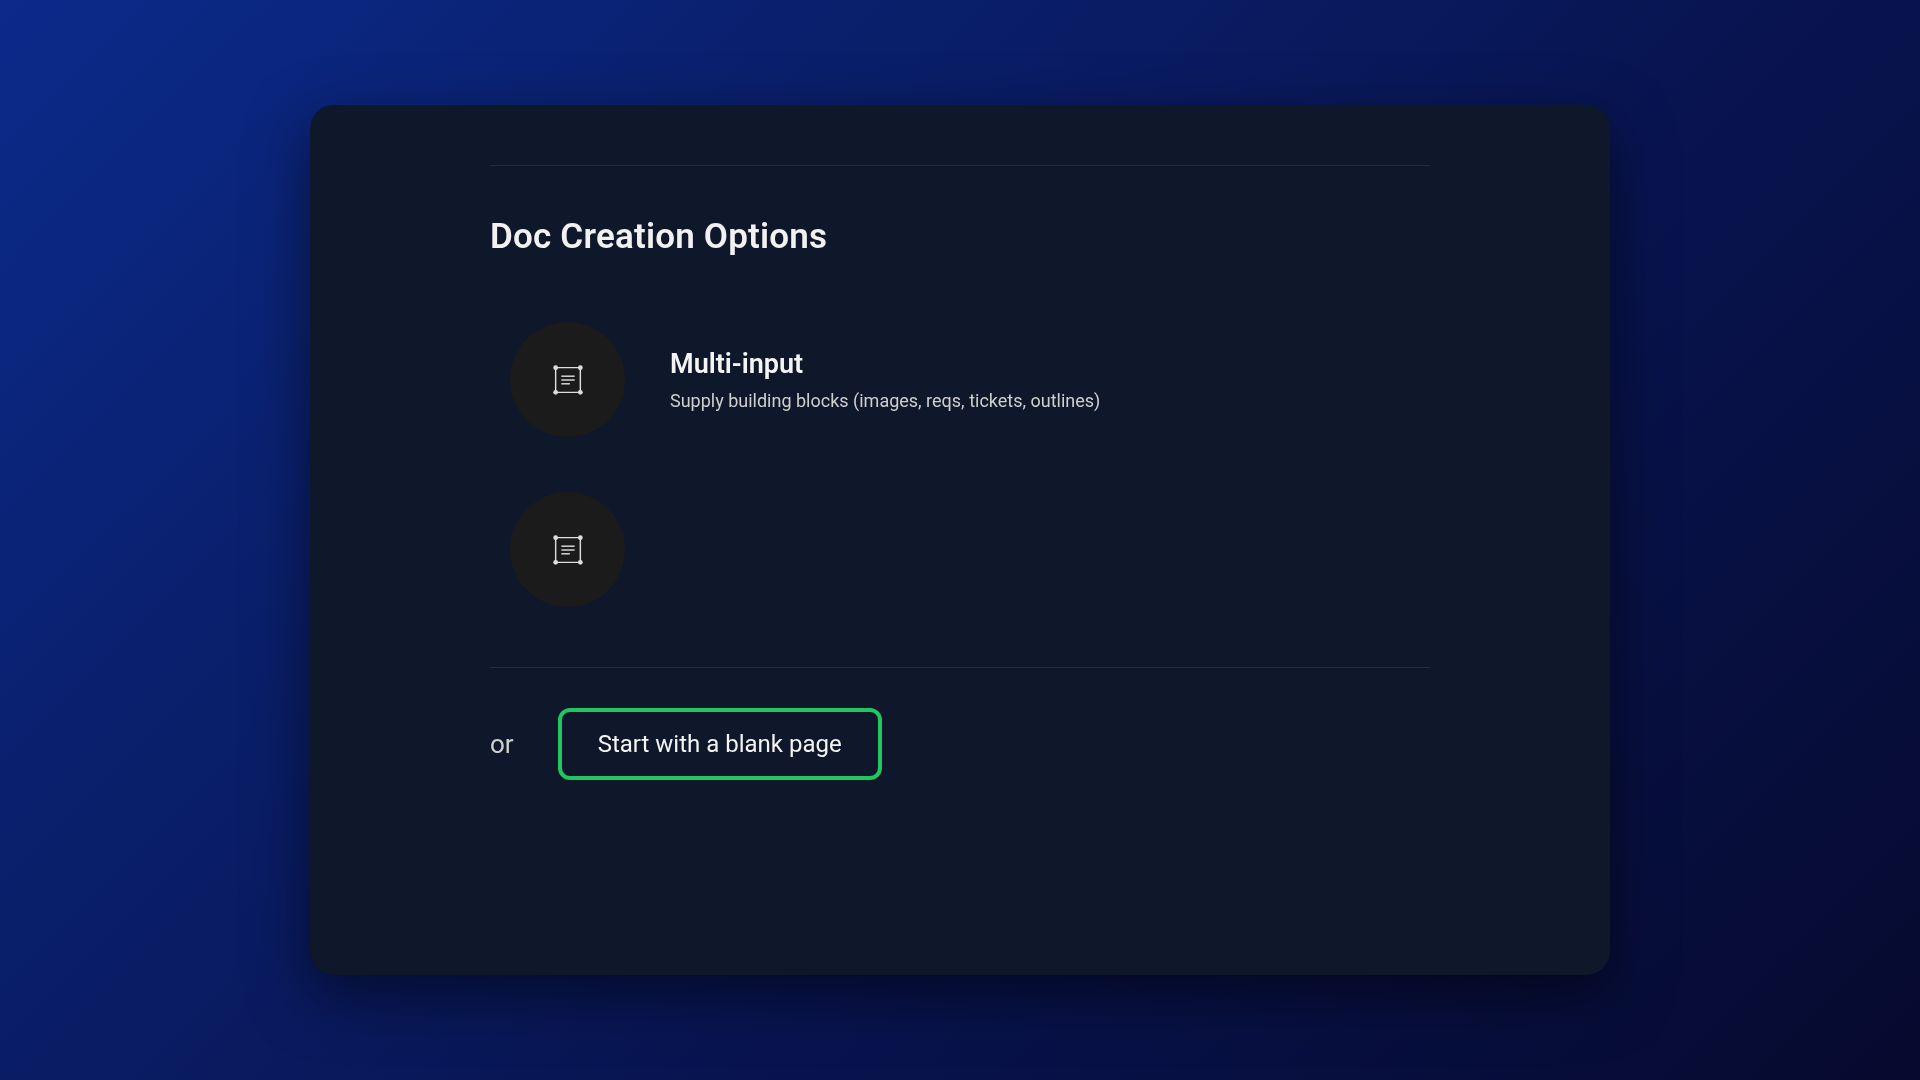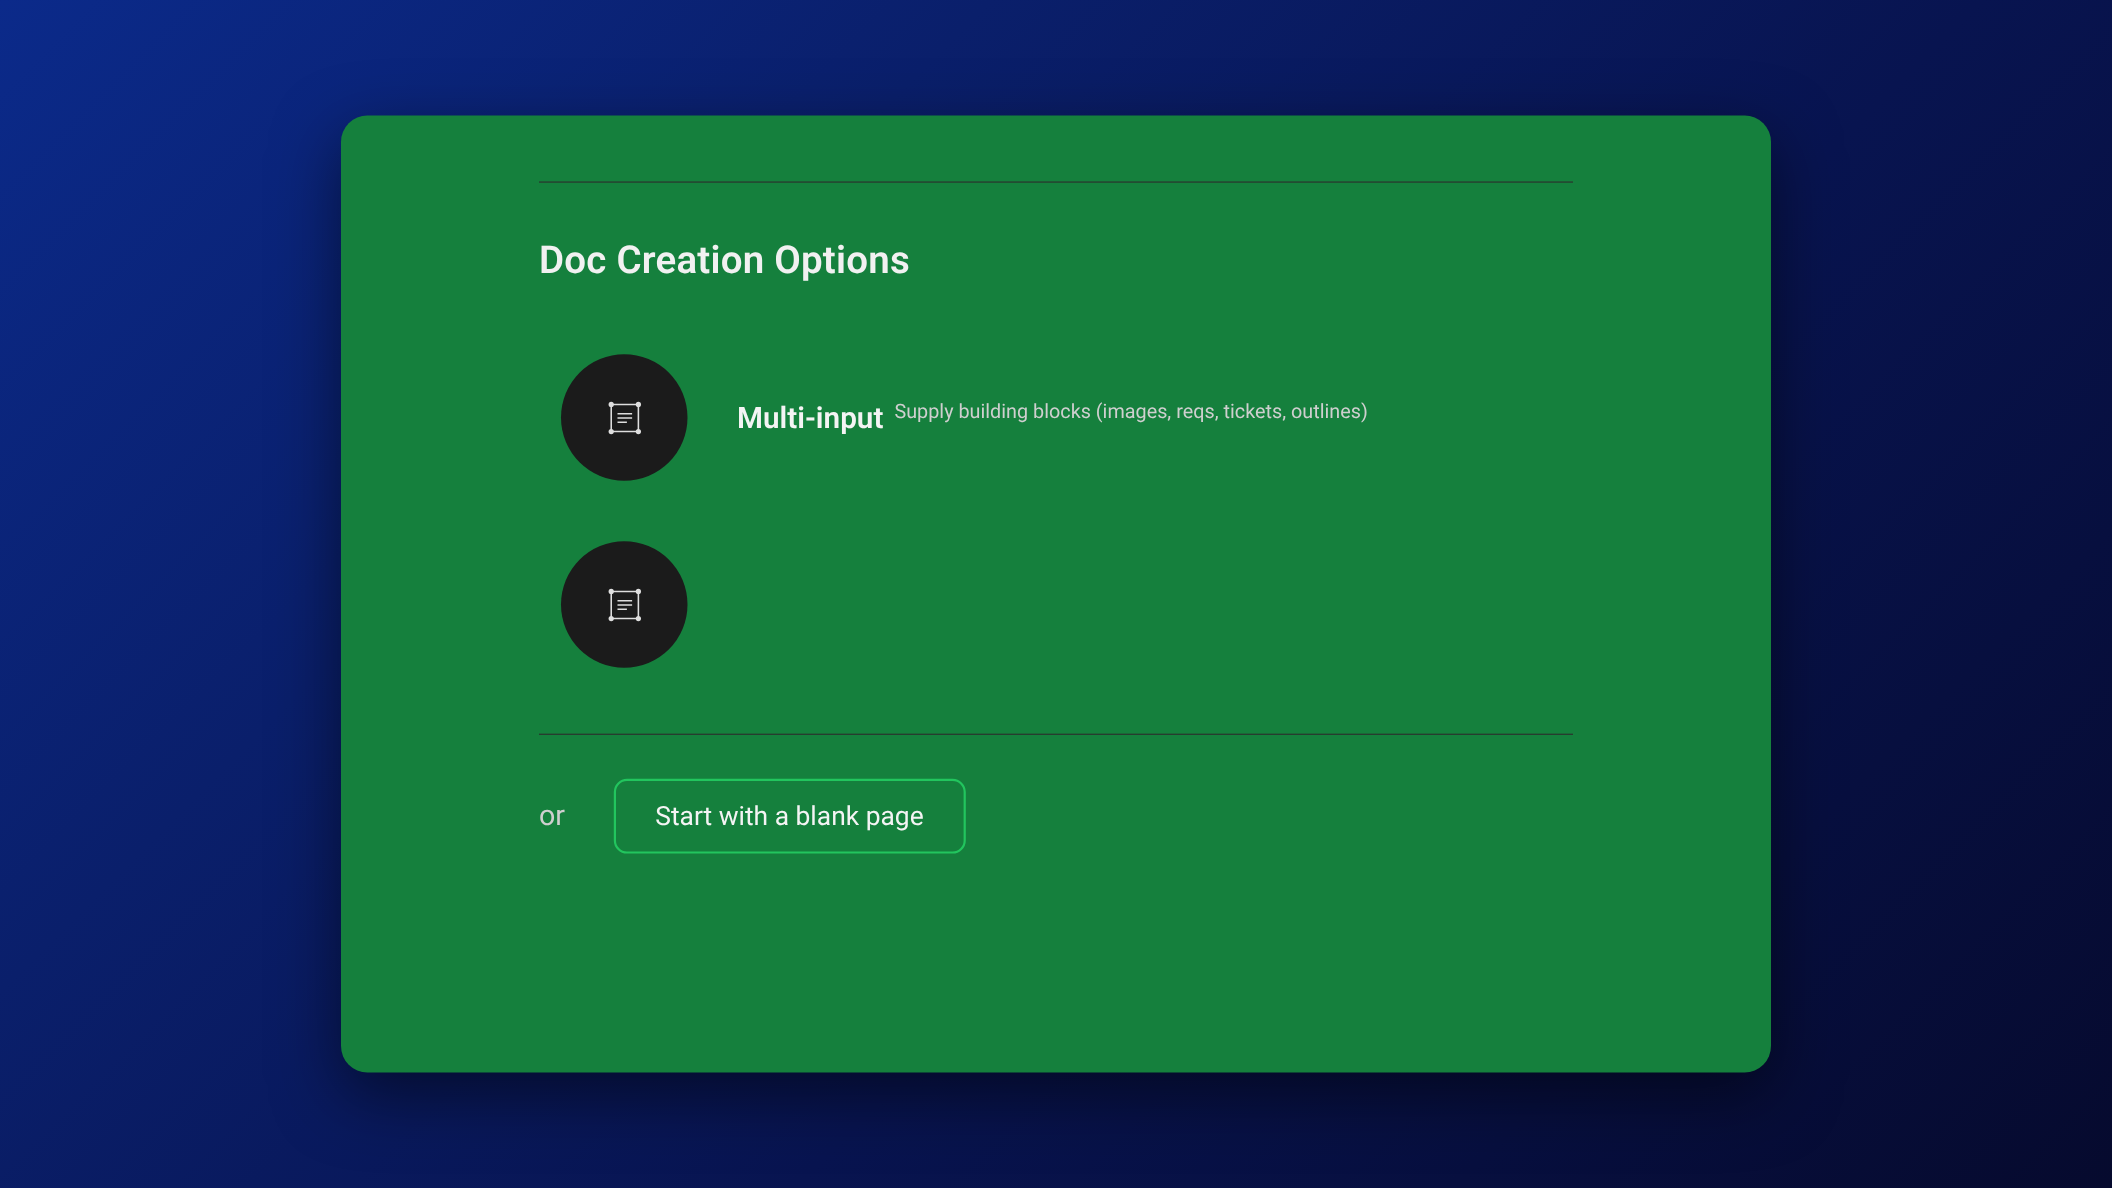--- a/index.html
+++ b/index.html
@@ -11,21 +11,21 @@
       width: 1920px;
       height: 1080px;
       background: linear-gradient(135deg, #0b2a8a 0%, #0a1f6b 30%, #081450 60%, #060a2e 100%);
       font-family: -apple-system, BlinkMacSystemFont, "Segoe UI", Roboto, Helvetica, Arial, sans-serif;
       display: flex;
       align-items: center;
       justify-content: center;
       overflow: hidden;
     }
     .panel {
-      background: #15803d;
+      background: #0f172a;
       border-radius: 24px;
       width: 1300px;
       height: 870px;
       position: relative;
       box-shadow: 0 20px 60px rgba(0,0,0,0.5);
     }
     .content {
       padding: 60px 180px 0 180px;
     }
     .divider-top {
@@ -64,21 +64,21 @@
     }
     .icon-svg {
       width: 38px;
       height: 38px;
       stroke: #dedede;
       fill: none;
       stroke-width: 1.5;
     }
     .option-text {
       display: flex;
-      flex-direction: row;
+      flex-direction: column;
       gap: 10px;
     }
     .option-title {
       color: #f4f4f4;
       font-size: 27px;
       font-weight: 600;
     }
     .option-desc {
       color: #cfcfcf;
       font-size: 18px;
@@ -92,21 +92,21 @@
       display: flex;
       align-items: center;
       gap: 44px;
     }
     .or-text {
       color: #cfcfcf;
       font-size: 26px;
     }
     .blank-btn {
       background: transparent;
-      border: 2px solid #22c55e;
+      border: 4px solid #22c55e;
       color: #f4f4f4;
       font-size: 24px;
       padding: 18px 36px;
       border-radius: 12px;
       cursor: pointer;
       font-family: inherit;
     }
   </style>
 </head>
 <body>

